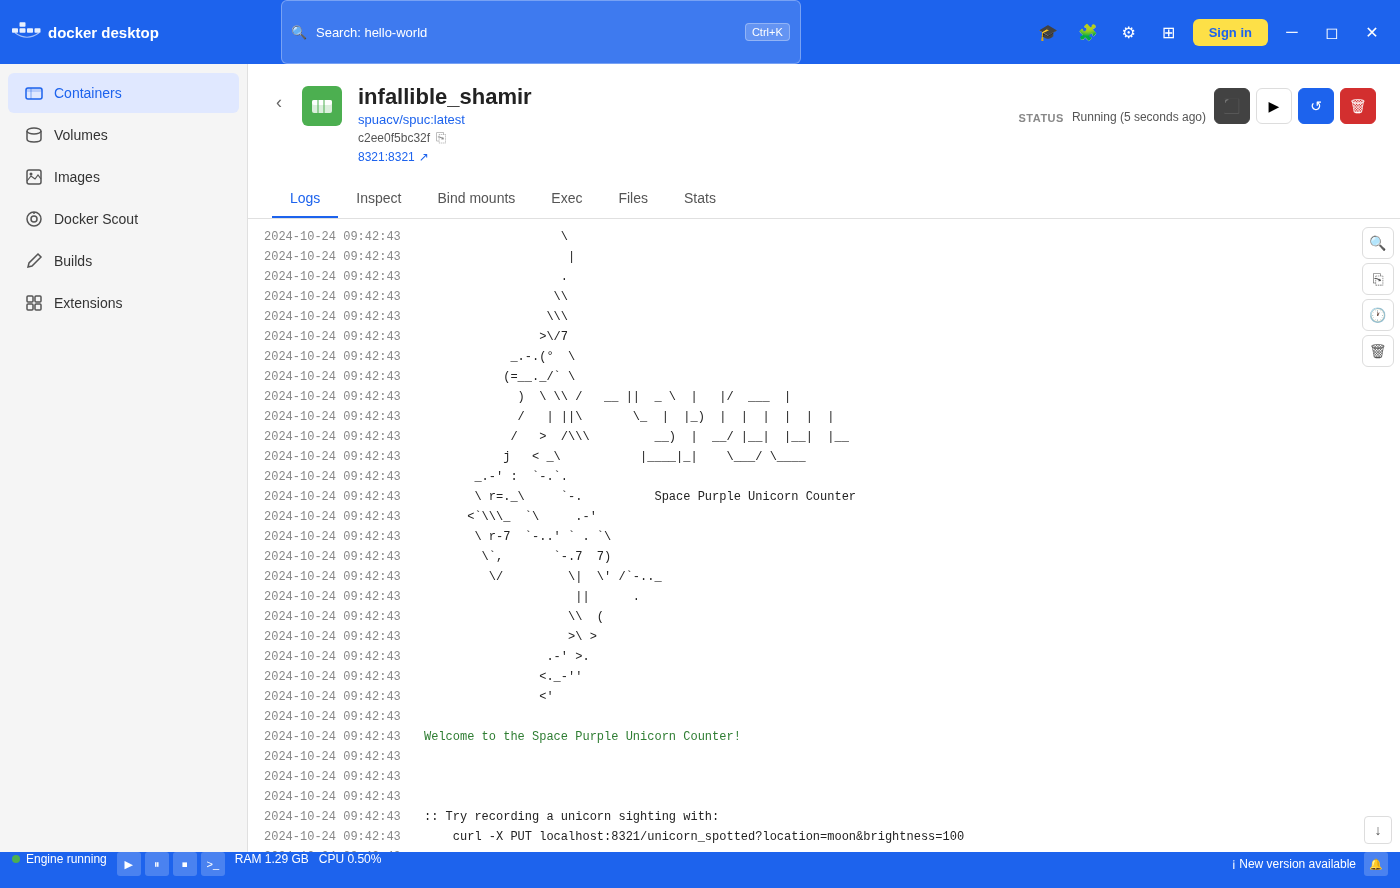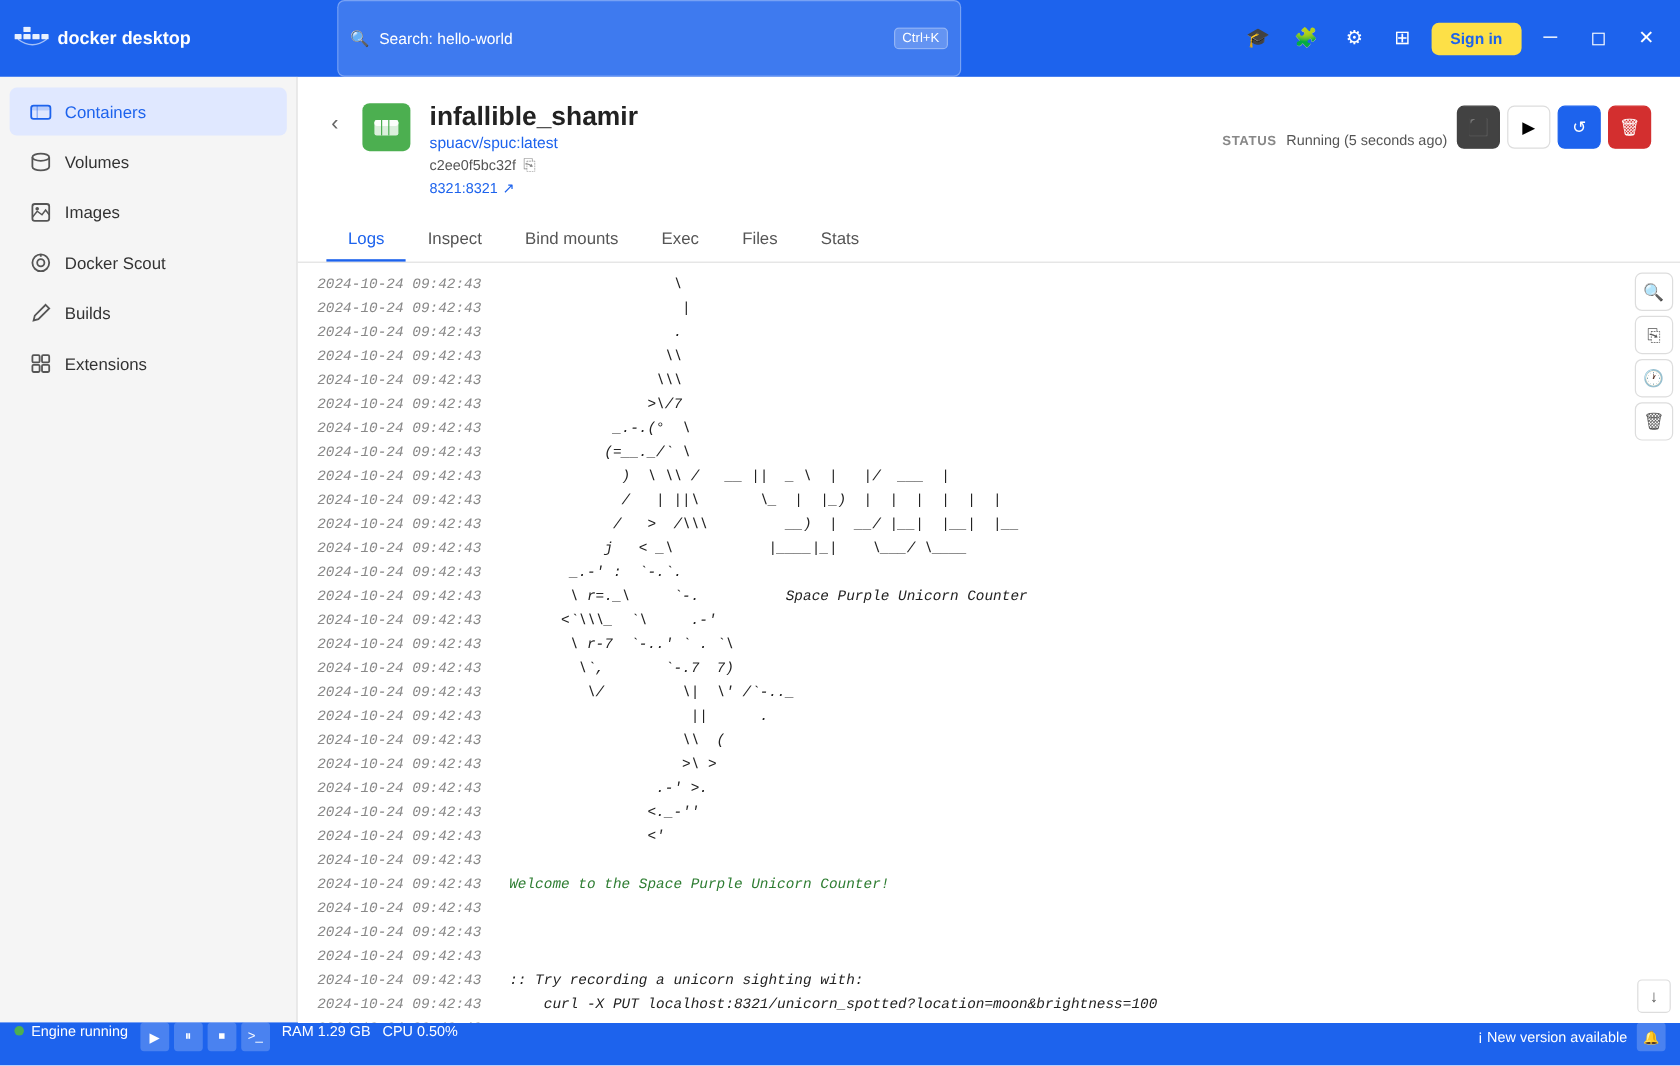--- a/index.html
+++ b/index.html
@@ -228,21 +228,20 @@
       position: relative;
     }
     .log-line {
       display: flex;
       align-items: flex-end;
       padding: 1px 24px 1px 16px;
       font-family: 'Consolas', 'Monaco', 'Courier New', monospace;
       font-size: 12px;
       line-height: 1.5;
       white-space: pre;
-      font-style: italic;
     }
     .log-timestamp {
       color: #888;
       min-width: 160px;
       flex-shrink: 0;
     }
     .log-content { color: #222; }
     .log-content.green { color: #2e7d32; }
 
     

